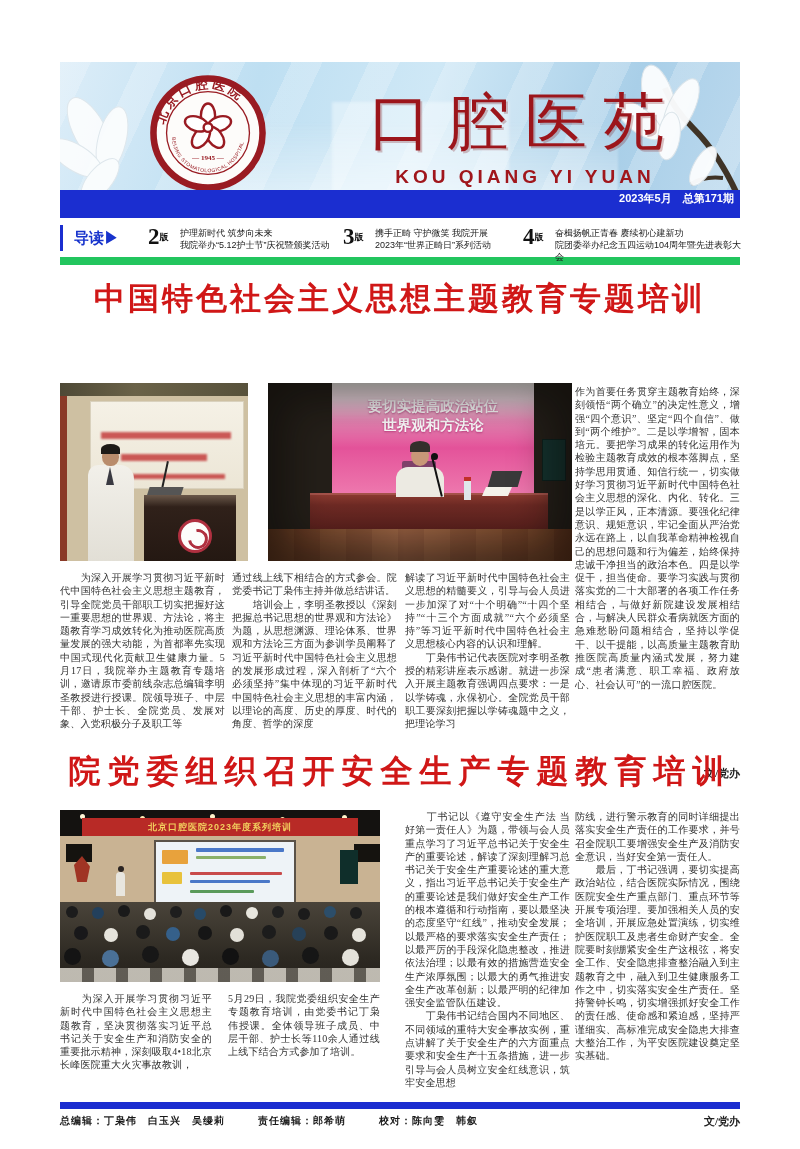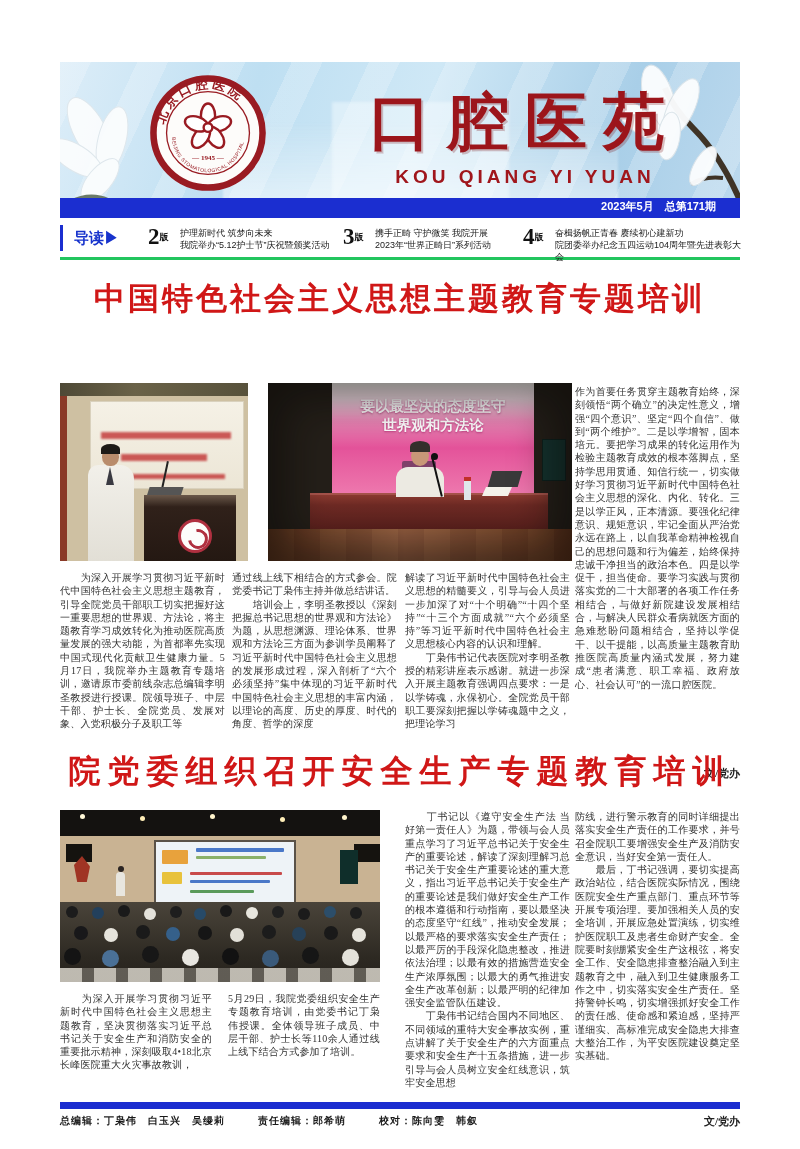--- a/index.html
+++ b/index.html
@@ -12,32 +12,32 @@
   .mast-streaks{position:absolute;inset:0;
     background:repeating-linear-gradient(115deg,rgba(255,255,255,.22) 0 28px,rgba(255,255,255,0) 28px 70px);}
   .mast-building{position:absolute;left:24%;bottom:16px;width:58%;height:52%;
     background:linear-gradient(rgba(255,255,255,0),rgba(250,253,255,.55));filter:blur(1px);}
   .mast-building2{position:absolute;left:40%;bottom:16px;width:26%;height:64%;
     background:rgba(248,252,255,.45);filter:blur(1.5px);}
   .flower-left{position:absolute;left:-10px;top:0;}
   .flower-right{position:absolute;right:-8px;top:-4px;}
   .logo{position:absolute;left:88px;top:11px;}
   .mast-title{position:absolute;left:230px;top:22px;width:470px;text-align:center;
-    color:#9c151b;font-size:62px;font-weight:700;letter-spacing:16px;line-height:76px;
+    color:#9c151b;font-size:62px;font-weight:400;letter-spacing:16px;line-height:76px;
     text-shadow:2px 2px 0 rgba(120,10,15,.25);font-family:"Liberation Serif",serif;}
   .mast-pinyin{position:absolute;left:240px;top:104px;width:450px;text-align:center;
     color:#a0161c;font-size:19px;font-weight:bold;letter-spacing:4px;
     font-family:"Liberation Sans",sans-serif;}
-  .datebar{position:absolute;left:0;right:0;bottom:0;height:20px;background:#1b2ed0;
+  .datebar{position:absolute;left:0;right:0;bottom:0;height:28px;background:#1b2ed0;
     color:#fff;font-size:11px;line-height:16px;font-weight:bold;text-align:right;
-    padding-right:24px;box-sizing:border-box;font-family:"Liberation Sans",sans-serif;}
+    padding-right:6px;box-sizing:border-box;font-family:"Liberation Sans",sans-serif;}
 
   
   .nav{position:absolute;left:60px;top:223px;width:680px;height:34px;
-    border-bottom:3px solid #22c55e;font-family:"Liberation Sans",sans-serif;}
+    border-bottom:8px solid #22c55e;font-family:"Liberation Sans",sans-serif;}
   .nav-vline{position:absolute;left:0;top:2px;width:3px;height:26px;background:#1b2ed0;}
   .nav-label{position:absolute;left:14px;top:6px;color:#1733cc;font-size:15px;font-weight:bold;}
   .nav-num{position:absolute;top:1px;font-size:23px;font-weight:bold;color:#111;
     font-family:"Liberation Serif",serif;}
   .nav-suffix{font-size:9px;font-weight:bold;vertical-align:4px;font-family:"Liberation Sans",sans-serif;}
   .nav-titles{position:absolute;top:4px;font-size:9px;font-weight:normal;color:#1a1a1a;line-height:12px;}
 
   
   .headline1{position:absolute;left:60px;top:278px;width:680px;text-align:center;
     color:#d01717;font-size:31px;font-weight:900;line-height:41px;letter-spacing:3px;}
@@ -248,21 +248,21 @@
     <div class="p1-plogo"></div>
     <div class="p1-coat"></div>
     <div class="p1-collar"></div>
     <div class="p1-head"></div>
     <div class="p1-hair"></div>
   </div>
 
   <div class="photo photo2">
     <div class="p2-screen">
       <div class="p2-screentext">
-        <div>要以最坚决的态度坚守</div>
+        <div>要切实提高政治站位</div>
         <div>世界观和方法论</div>
       </div>
       <div class="p2-sidebox"></div>
     </div>
     <div class="p2-speaker"></div>
     <div class="p2-deskedge"></div>
     <div class="p2-desk"></div>
     <div class="p2-floor"></div>
     <div class="p2-shirt"></div>
     <div class="p2-head"></div>
@@ -282,20 +282,21 @@
   <div class="col" style="left:232px;top:571px;width:165px">通过线上线下相结合的方式参会。院党委书记丁枭伟主持并做总结讲话。
 　　培训会上，李明圣教授以《深刻把握总书记思想的世界观和方法论》为题，从思想渊源、理论体系、世界观和方法论三方面为参训学员阐释了习近平新时代中国特色社会主义思想的发展形成过程，深入剖析了“六个必须坚持”集中体现的习近平新时代中国特色社会主义思想的丰富内涵，以理论的高度、历史的厚度、时代的角度、哲学的深度</div>
   <div class="byline" style="left:575px;top:724px">文/党办</div>
 
   <div class="headline2">院党委组织召开安全生产专题教育培训</div>
 
   <div class="photo photo3">
     <div class="p3-ceiling"></div>
     <div class="p3-light"></div>
     <div class="p3-wall"></div>
+    <div class="p3-banner">北京口腔医院2023年度系列培训</div>
     <div class="p3-tv" style="left:6px"></div>
     <div class="p3-tv" style="right:0px"></div>
     <div class="p3-deco"></div>
     <div class="p3-speakerbox"></div>
     <div class="p3-screen">
       <div class="p3-chip" style="left:6px;top:8px;width:26px;height:14px;background:#e8a23c"></div>
       <div class="p3-chip" style="left:40px;top:6px;width:88px;height:4px;background:#4a78c8"></div>
       <div class="p3-chip" style="left:40px;top:14px;width:70px;height:3px;background:#8ab06a"></div>
       <div class="p3-chip" style="left:6px;top:30px;width:20px;height:12px;background:#e8c23c"></div>
       <div class="p3-chip" style="left:34px;top:30px;width:92px;height:3px;background:#c84a4a"></div>

